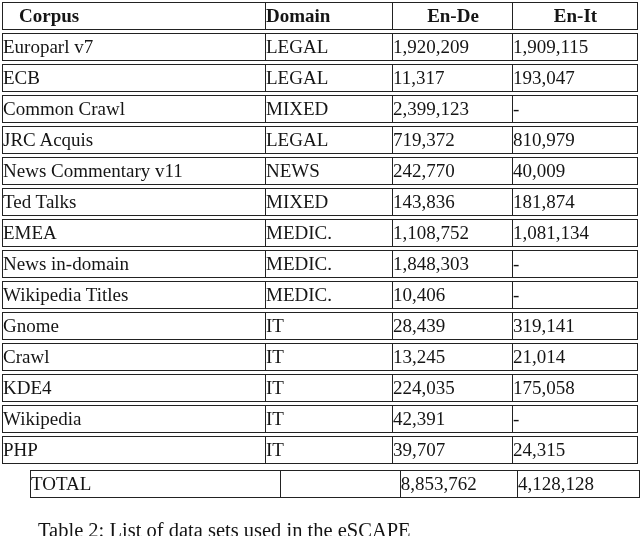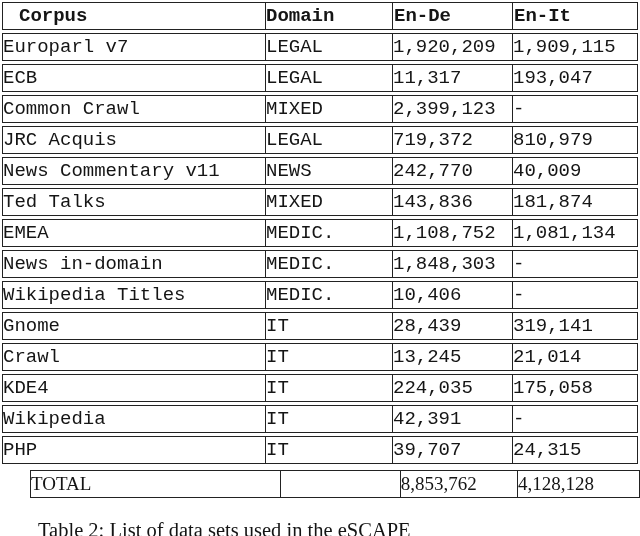--- a/index.html
+++ b/index.html
@@ -16,21 +16,21 @@
     font-family: "Liberation Serif", "DejaVu Serif", serif;
     color: #151515;
   }
   table.datatable {
     position: absolute;
     left: 2px;
     border-collapse: separate;
     border-spacing: 0 3px;
     table-layout: fixed;
   }
-  table.main-table { top: -1px; font-family: Liberation Mono, monospace; }
+  table.main-table { top: -1px; }
   table.total-table { top: 466px; border-spacing: 0 4px; padding-left: 28px; }
 
   .datatable th, .datatable td {
     box-sizing: border-box;
     height: 28px;
     padding: 0;
     font-size: 19px;
     vertical-align: middle;
     border: 1.5px solid #222222;
     border-right: none;
@@ -40,21 +40,21 @@
   .datatable th:last-child, .datatable td:last-child {
     border-right: 1.5px solid #222222;
   }
   .c0 { width: 263px; padding-left: 14px; text-align: left; }
   .c1 { width: 127px; padding-left: 21px; text-align: left; }
   .c2 { width: 120px; padding-left: 9px;  text-align: left; }
   .c3 { width: 126px; padding-left: 15px; text-align: left; }
 
   thead th { font-weight: bold; font-size: 19.5px; }
   thead th.c0 { padding-left: 16px; }
-  thead th.c2, thead th.c3 { padding-left: 1px; }
+  thead th.c2, thead th.c3 { text-align: center; padding-left: 1px; }
 
   .caption {
     position: absolute;
     left: 38px;
     top: 517px;
     font-size: 20.5px;
     line-height: 26px;
     color: #141414;
     white-space: nowrap;
   }

